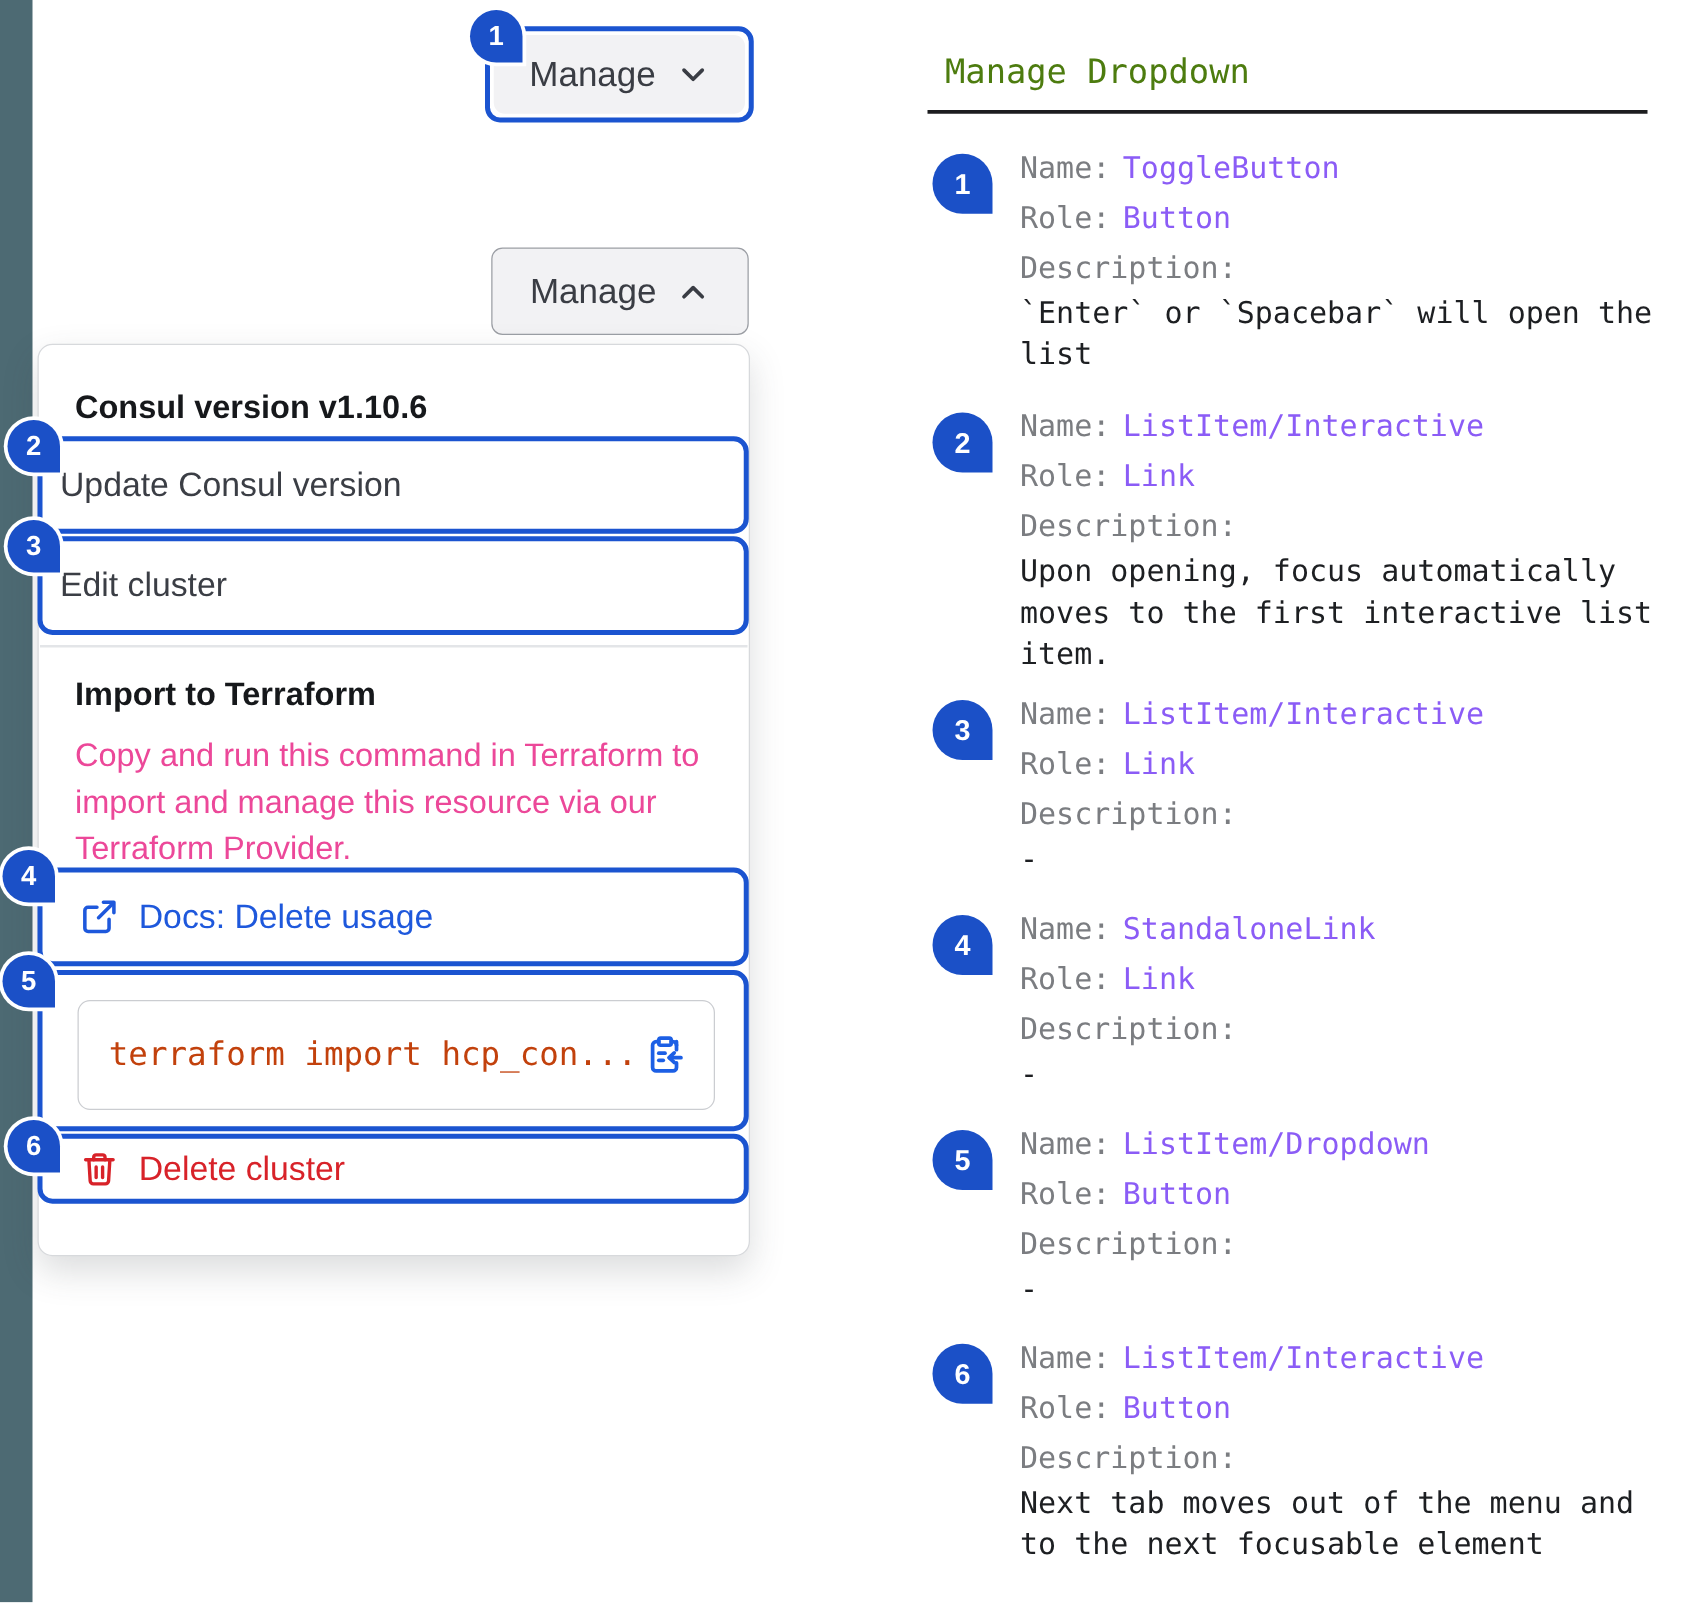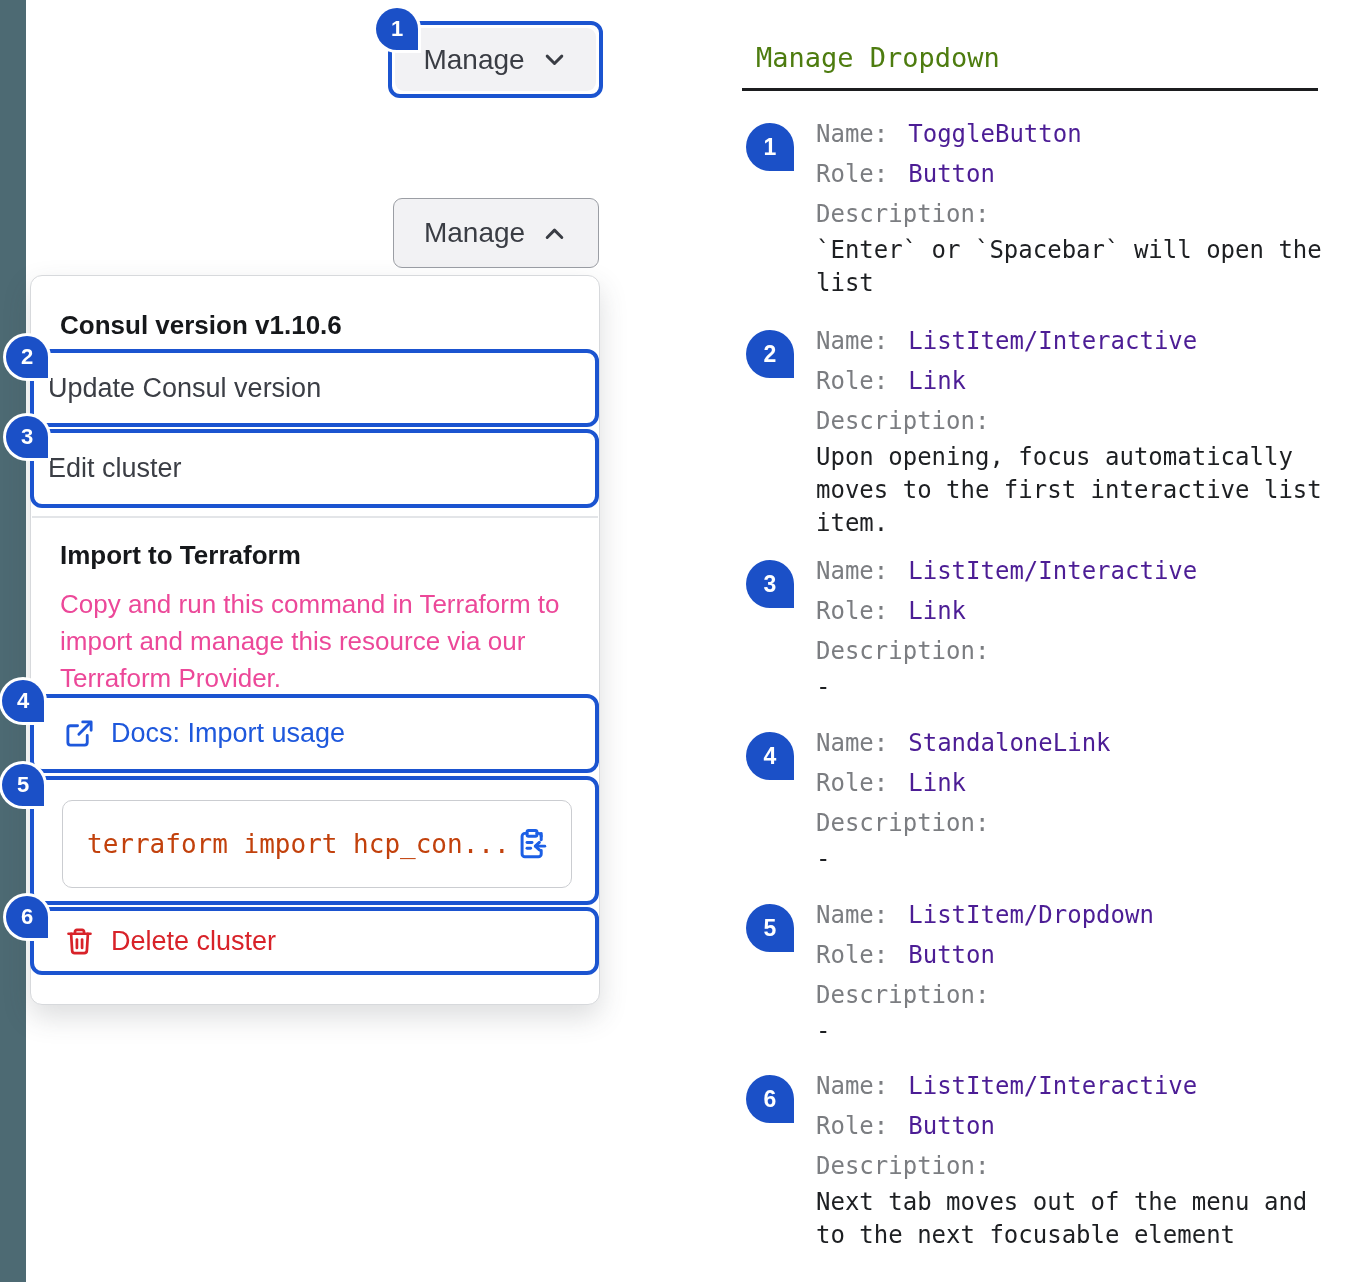--- a/index.html
+++ b/index.html
@@ -62,21 +62,21 @@
   .code-text { font-family:"DejaVu Sans Mono","Liberation Mono",monospace; font-size:26px; color:#c2410c; white-space:nowrap; }
 
   .icon { display:flex; align-items:center; justify-content:center; flex:0 0 auto; }
 
   
   .legend-title { position:absolute; left:756px; top:42px; font-family:"DejaVu Sans Mono","Liberation Mono",monospace; font-size:27px; color:#4d7c0f; }
   .legend-rule { position:absolute; left:742px; top:88px; width:576px; height:3px; background:#1c1d1f; }
   .legend-entry { position:absolute; left:816px; width:522px; font-family:"DejaVu Sans Mono","Liberation Mono",monospace; font-size:24px; }
   .lrow { height:40px; display:flex; align-items:center; white-space:nowrap; }
   .llabel { color:#7b7d81; }
-  .lvalue { color:#4c1d95; margin-left:20px; }
+  .lvalue { color:#8b5cf6; margin-left:10px; }
   .ldesc { color:#1d1f22; line-height:33px; }
 </style>
 </head>
 <body>
 
 <div class="stage">
 
   <div class="side-strip"></div>
 
   <div class="toggle-outer">
@@ -121,21 +121,21 @@
 
   <div class="annot-outline" style="left:30px; top:694px; width:569px; height:79px;">
     <div class="link-row">
       <span class="icon">
         <svg width="31" height="31" viewBox="0 0 24 24" fill="none" stroke="#1e58dc" stroke-width="2.2" stroke-linecap="round" stroke-linejoin="round">
             <path d="M18 13.5V19a2 2 0 0 1-2 2H5a2 2 0 0 1-2-2V8a2 2 0 0 1 2-2h5.5"></path>
             <polyline points="14.5 3 21 3 21 9.5"></polyline>
             <line x1="11.5" y1="12.5" x2="20.5" y2="3.5"></line>
           </svg>
       </span>
-      <span class="link-label">Docs: Import usage</span>
+      <span class="link-label">Docs: Delete usage</span>
     </div>
   </div>
   <div class="badge ringed sz-left" style="left:2px; top:680px;">4</div>
 
   <div class="annot-outline" style="left:30px; top:776px; width:569px; height:129px;">
     <div class="code-box">
       <span class="code-text">terraform import hcp_con...</span>
       <span class="icon">
         <svg width="34" height="34" viewBox="0 0 24 24" fill="none" stroke="#1c5fe5" stroke-width="2.1" stroke-linecap="round" stroke-linejoin="round">
             <path d="M8.5 4.5H7a2 2 0 0 0-2 2V19a2 2 0 0 0 2 2h9.5a2 2 0 0 0 2-2v-2.5"></path>
@@ -145,21 +145,21 @@
             <path d="M8.5 11h3.5"></path>
             <path d="M8.5 15h2.5"></path>
             <path d="M21 13.5h-6.5"></path>
             <polyline points="17.2 10.8 14.3 13.5 17.2 16.2"></polyline>
           </svg>
       </span>
     </div>
   </div>
   <div class="badge ringed sz-left" style="left:2px; top:764px;">5</div>
 
-  <div class="annot-outline" style="left:30px; top:907px; width:569px; height:68px;">
+  <div class="annot-outline" style="left:30px; top:907px; width:569px; height:56px;">
     <div class="link-row">
       <span class="icon">
         <svg width="31" height="31" viewBox="0 0 24 24" fill="none" stroke="#d82229" stroke-width="2.1" stroke-linecap="round" stroke-linejoin="round">
             <path d="M3.5 6h17"></path>
             <path d="M8.5 6V4.4A1.4 1.4 0 0 1 9.9 3h4.2a1.4 1.4 0 0 1 1.4 1.4V6"></path>
             <path d="M5.5 6l.8 13.1A2 2 0 0 0 8.3 21h7.4a2 2 0 0 0 2-1.9L18.5 6"></path>
             <path d="M10 10.5v6.5"></path>
             <path d="M14 10.5v6.5"></path>
           </svg>
       </span>

